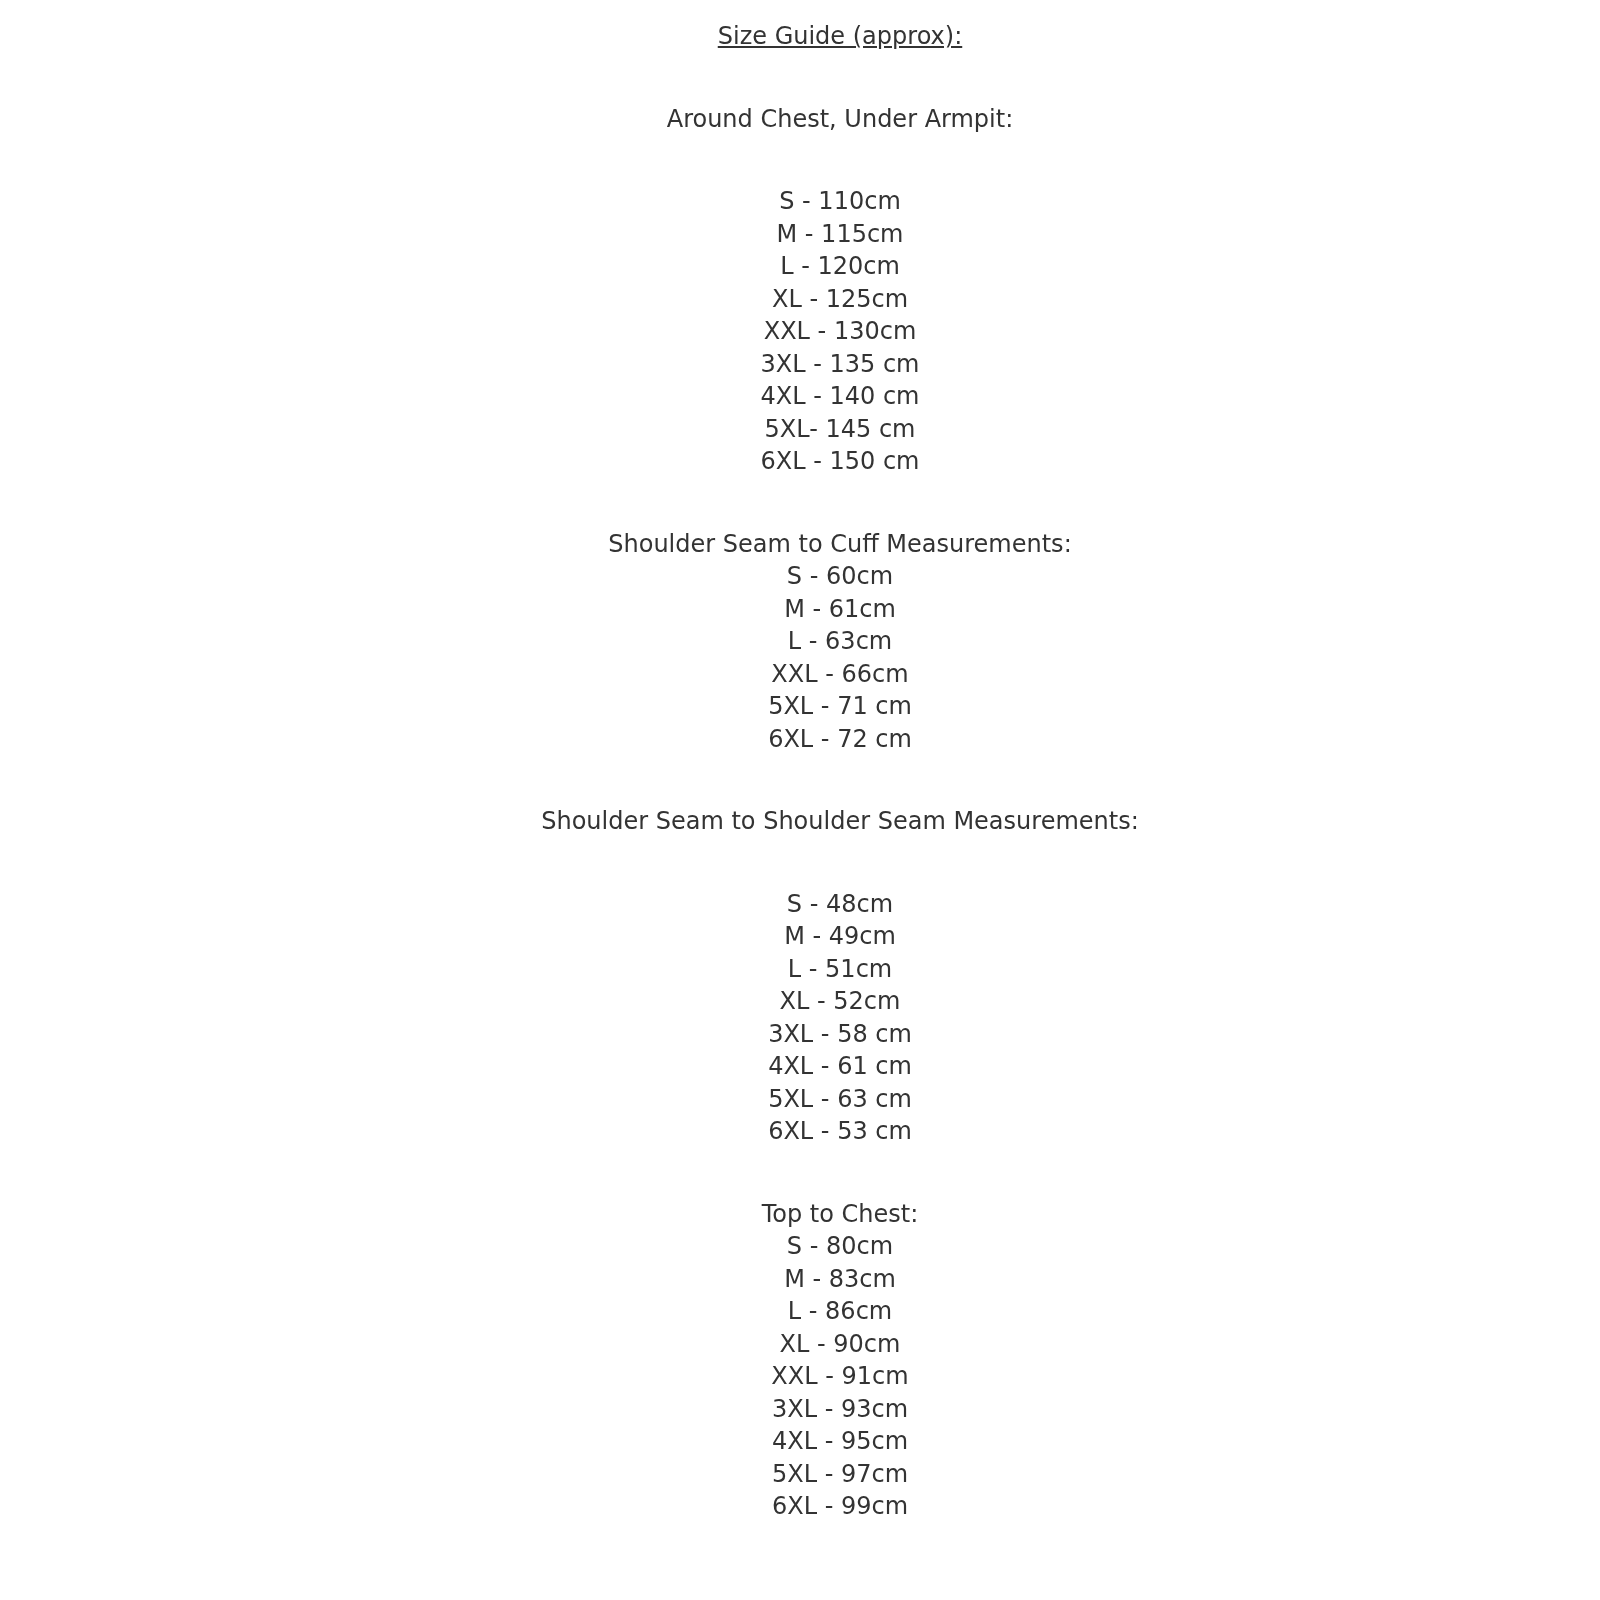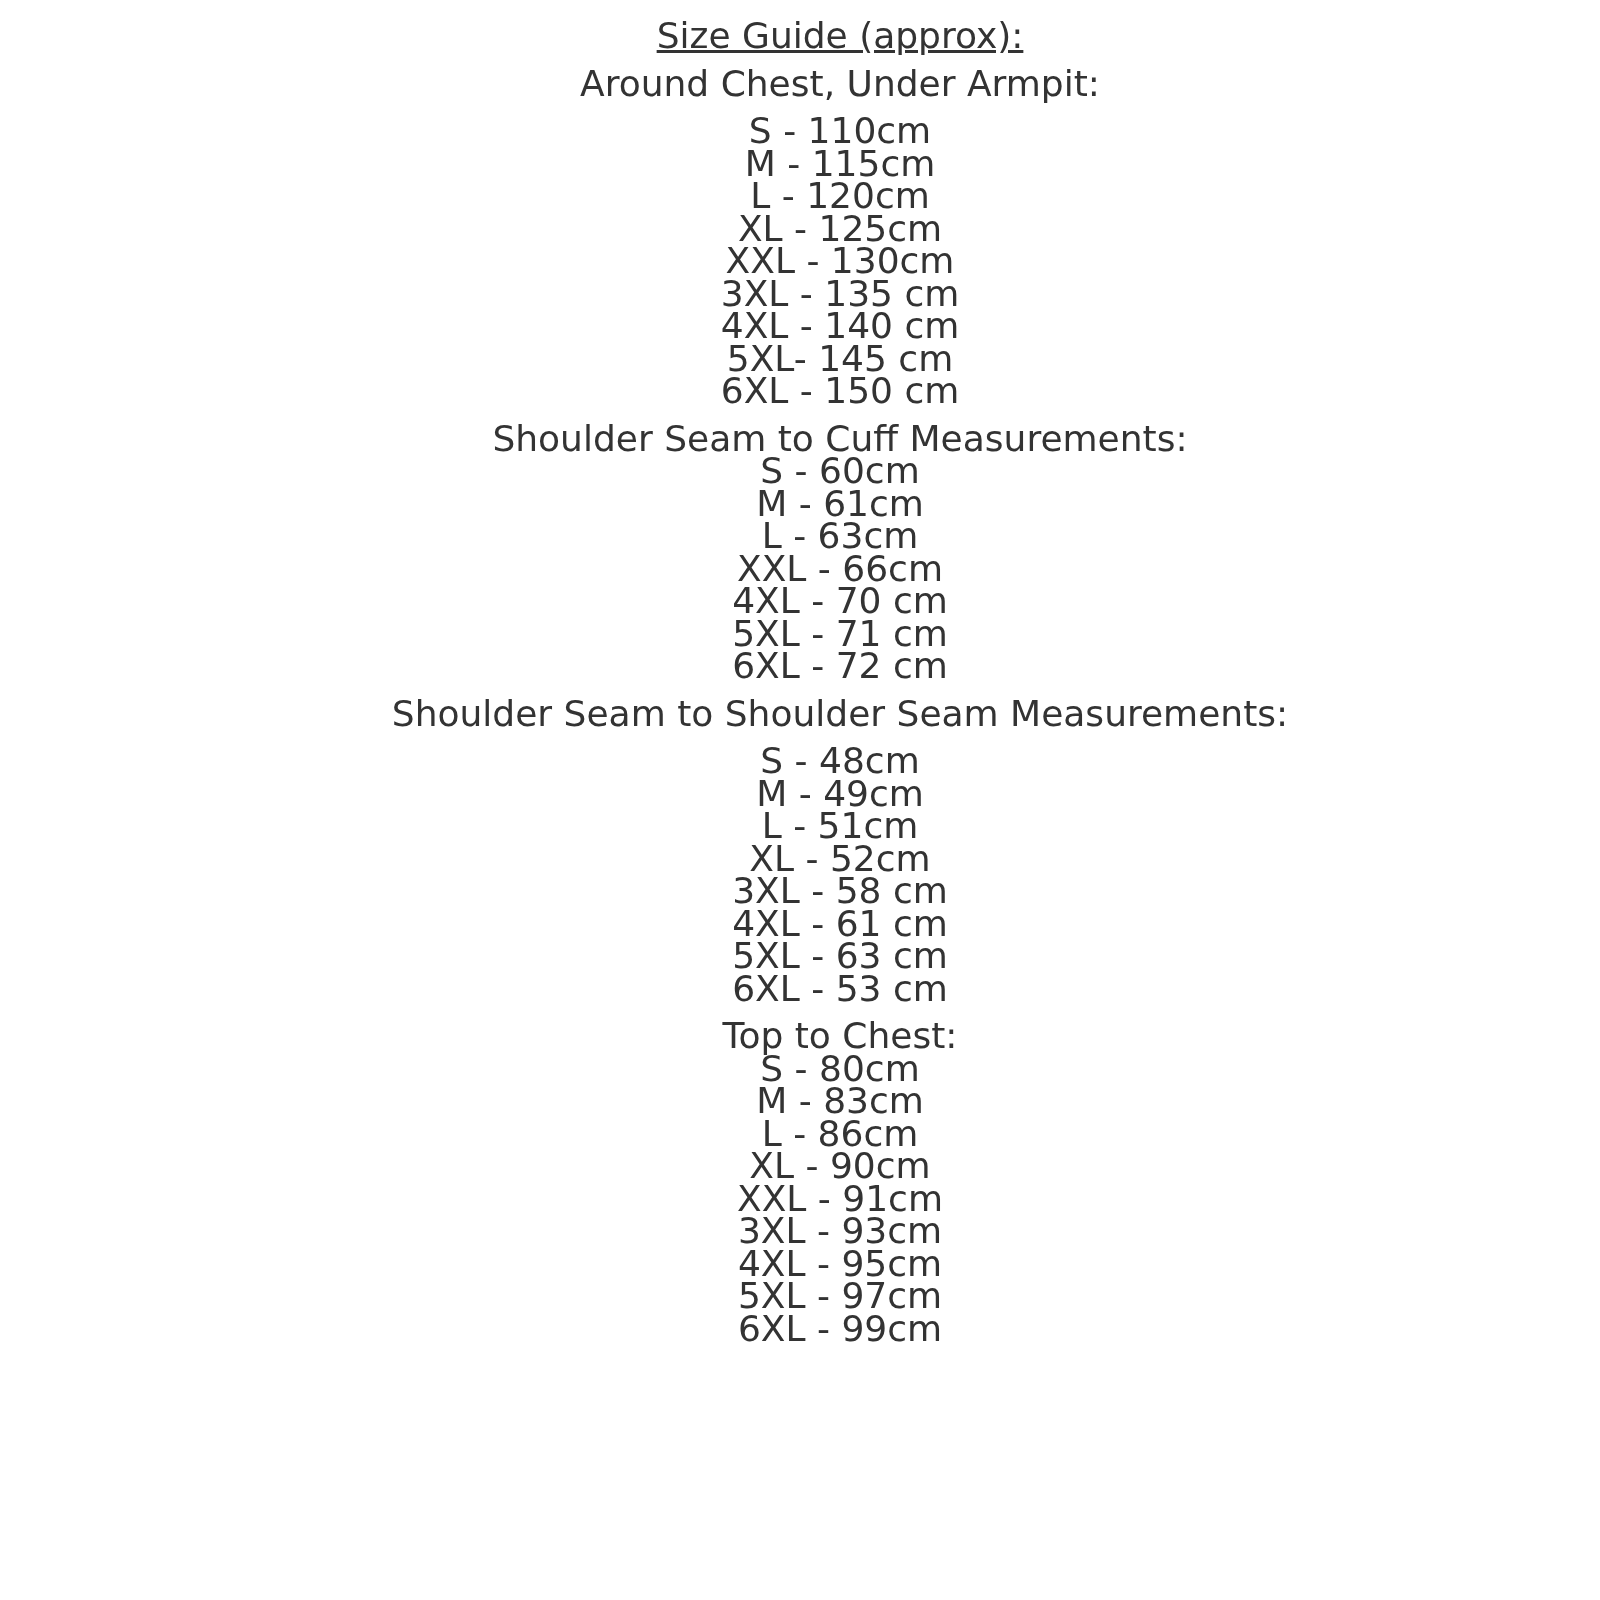--- a/index.html
+++ b/index.html
@@ -14,26 +14,26 @@
     color: #333333;
   }
   .doc {
     box-sizing: border-box;
     width: 1520px;
     margin-left: 80px;
     padding-top: 20px;
     text-align: center;
   }
   .line {
-    font-size: 36px;
+    font-size: 24px;
     line-height: 32.5px;
     white-space: pre;
   }
   .block + .block {
-    margin-top: 15px;
+    margin-top: 50px;
   }
   .title-text {
     text-decoration: underline;
   }
 </style>
 </head>
 <body>
 
 <div class="doc">
 
@@ -56,21 +56,20 @@
     <div class="line">5XL- 145 cm</div>
     <div class="line">6XL - 150 cm</div>
   </div>
 
   <div class="block">
     <div class="line">Shoulder Seam to Cuff Measurements:</div>
     <div class="line">S - 60cm</div>
     <div class="line">M - 61cm</div>
     <div class="line">L - 63cm</div>
     <div class="line">XXL - 66cm</div>
-    <div class="line">4XL - 70 cm</div>
     <div class="line">5XL - 71 cm</div>
     <div class="line">6XL - 72 cm</div>
   </div>
 
   <div class="block">
     <div class="line">Shoulder Seam to Shoulder Seam Measurements:</div>
   </div>
 
   <div class="block">
     <div class="line">S - 48cm</div>

